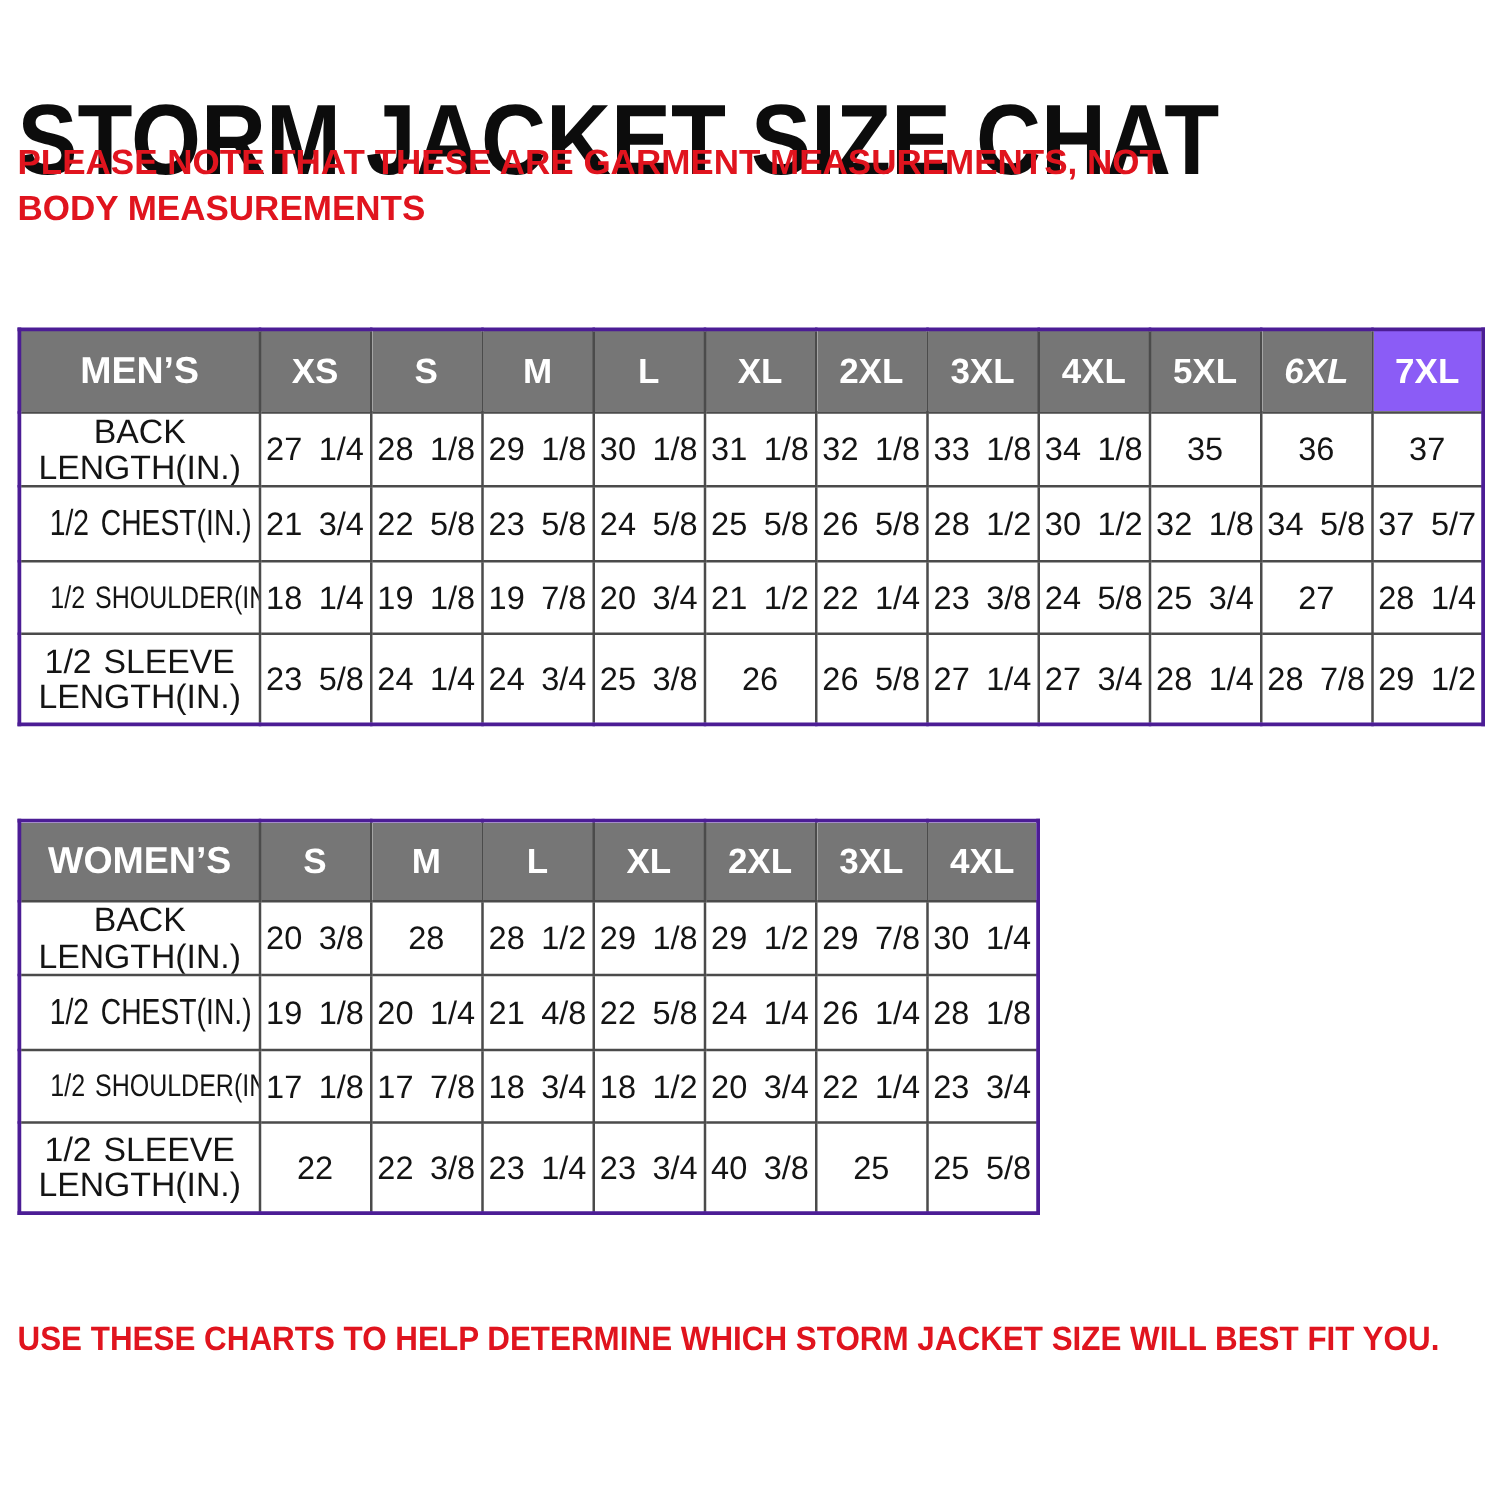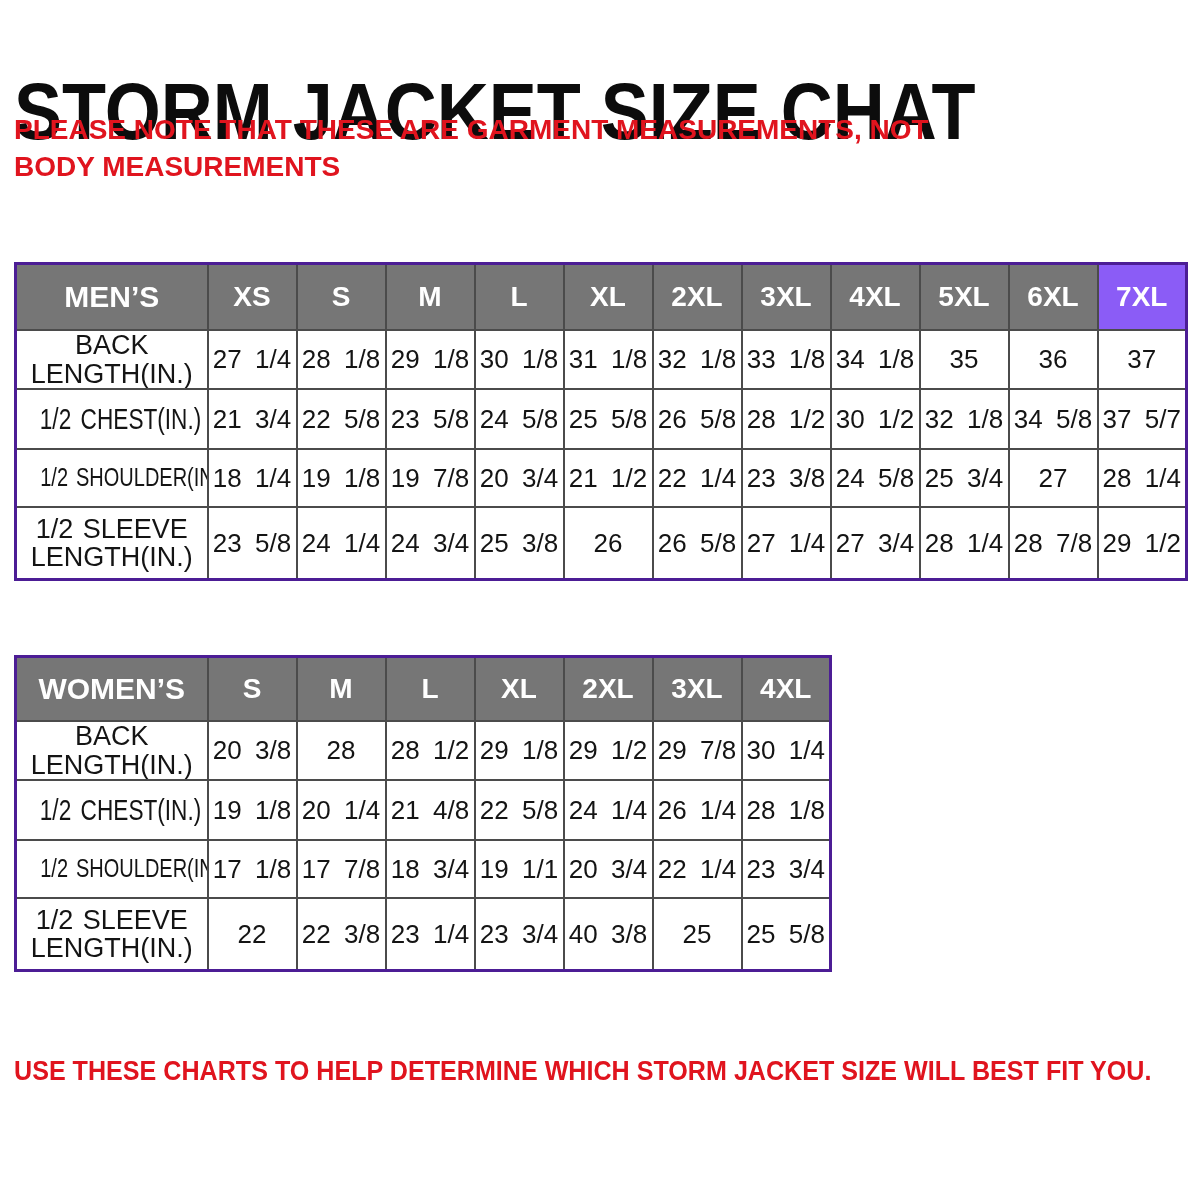--- a/index.html
+++ b/index.html
@@ -59,21 +59,21 @@
       <th class="corner hdr" style="background: rgb(118, 118, 118); color: rgb(255, 255, 255);">MEN’S</th>
       <th class="hdr" style="background: rgb(118, 118, 118); color: rgb(255, 255, 255); text-align: center;">XS</th>
       <th class="hdr" style="background: rgb(118, 118, 118); color: rgb(255, 255, 255);">S</th>
       <th class="hdr" style="background: rgb(118, 118, 118); color: rgb(255, 255, 255);">M</th>
       <th class="hdr" style="background: rgb(118, 118, 118); color: rgb(255, 255, 255);">L</th>
       <th class="hdr" style="background: rgb(118, 118, 118); color: rgb(255, 255, 255);">XL</th>
       <th class="hdr" style="background: rgb(118, 118, 118); color: rgb(255, 255, 255);">2XL</th>
       <th class="hdr" style="background: rgb(118, 118, 118); color: rgb(255, 255, 255);">3XL</th>
       <th class="hdr" style="background: rgb(118, 118, 118); color: rgb(255, 255, 255);">4XL</th>
       <th class="hdr" style="background: rgb(118, 118, 118); color: rgb(255, 255, 255);">5XL</th>
-      <th class="hdr" style="background: rgb(118, 118, 118); color: rgb(255, 255, 255);">6XL</th>
+      <th class="hdr" style="background: rgb(118, 118, 118); color: rgb(255, 255, 255); font-style: italic;">6XL</th>
       <th class="hdr" style="background: #8b5cf6; color: rgb(255, 255, 255);">7XL</th>
     </tr>
   </thead>
   <tbody>
     <tr class="r-back">
       <td class="lbl lbl-back"><span>BACK LENGTH(IN.)</span></td>
       <td>27 1/4</td>
       <td>28 1/8</td>
       <td>29 1/8</td>
       <td>30 1/8</td>
@@ -166,21 +166,21 @@
       <td>22 5/8</td>
       <td>24 1/4</td>
       <td>26 1/4</td>
       <td>28 1/8</td>
     </tr>
     <tr class="r-shoulder">
       <td class="lbl lbl-shoulder"><span>1/2 SHOULDER(IN.)</span></td>
       <td>17 1/8</td>
       <td>17 7/8</td>
       <td>18 3/4</td>
-      <td>19 1/1</td>
+      <td>18 1/2</td>
       <td>20 3/4</td>
       <td>22 1/4</td>
       <td>23 3/4</td>
     </tr>
     <tr class="r-sleeve">
       <td class="lbl lbl-sleeve"><span>1/2 SLEEVE LENGTH(IN.)</span></td>
       <td>22</td>
       <td>22 3/8</td>
       <td>23 1/4</td>
       <td>23 3/4</td>

